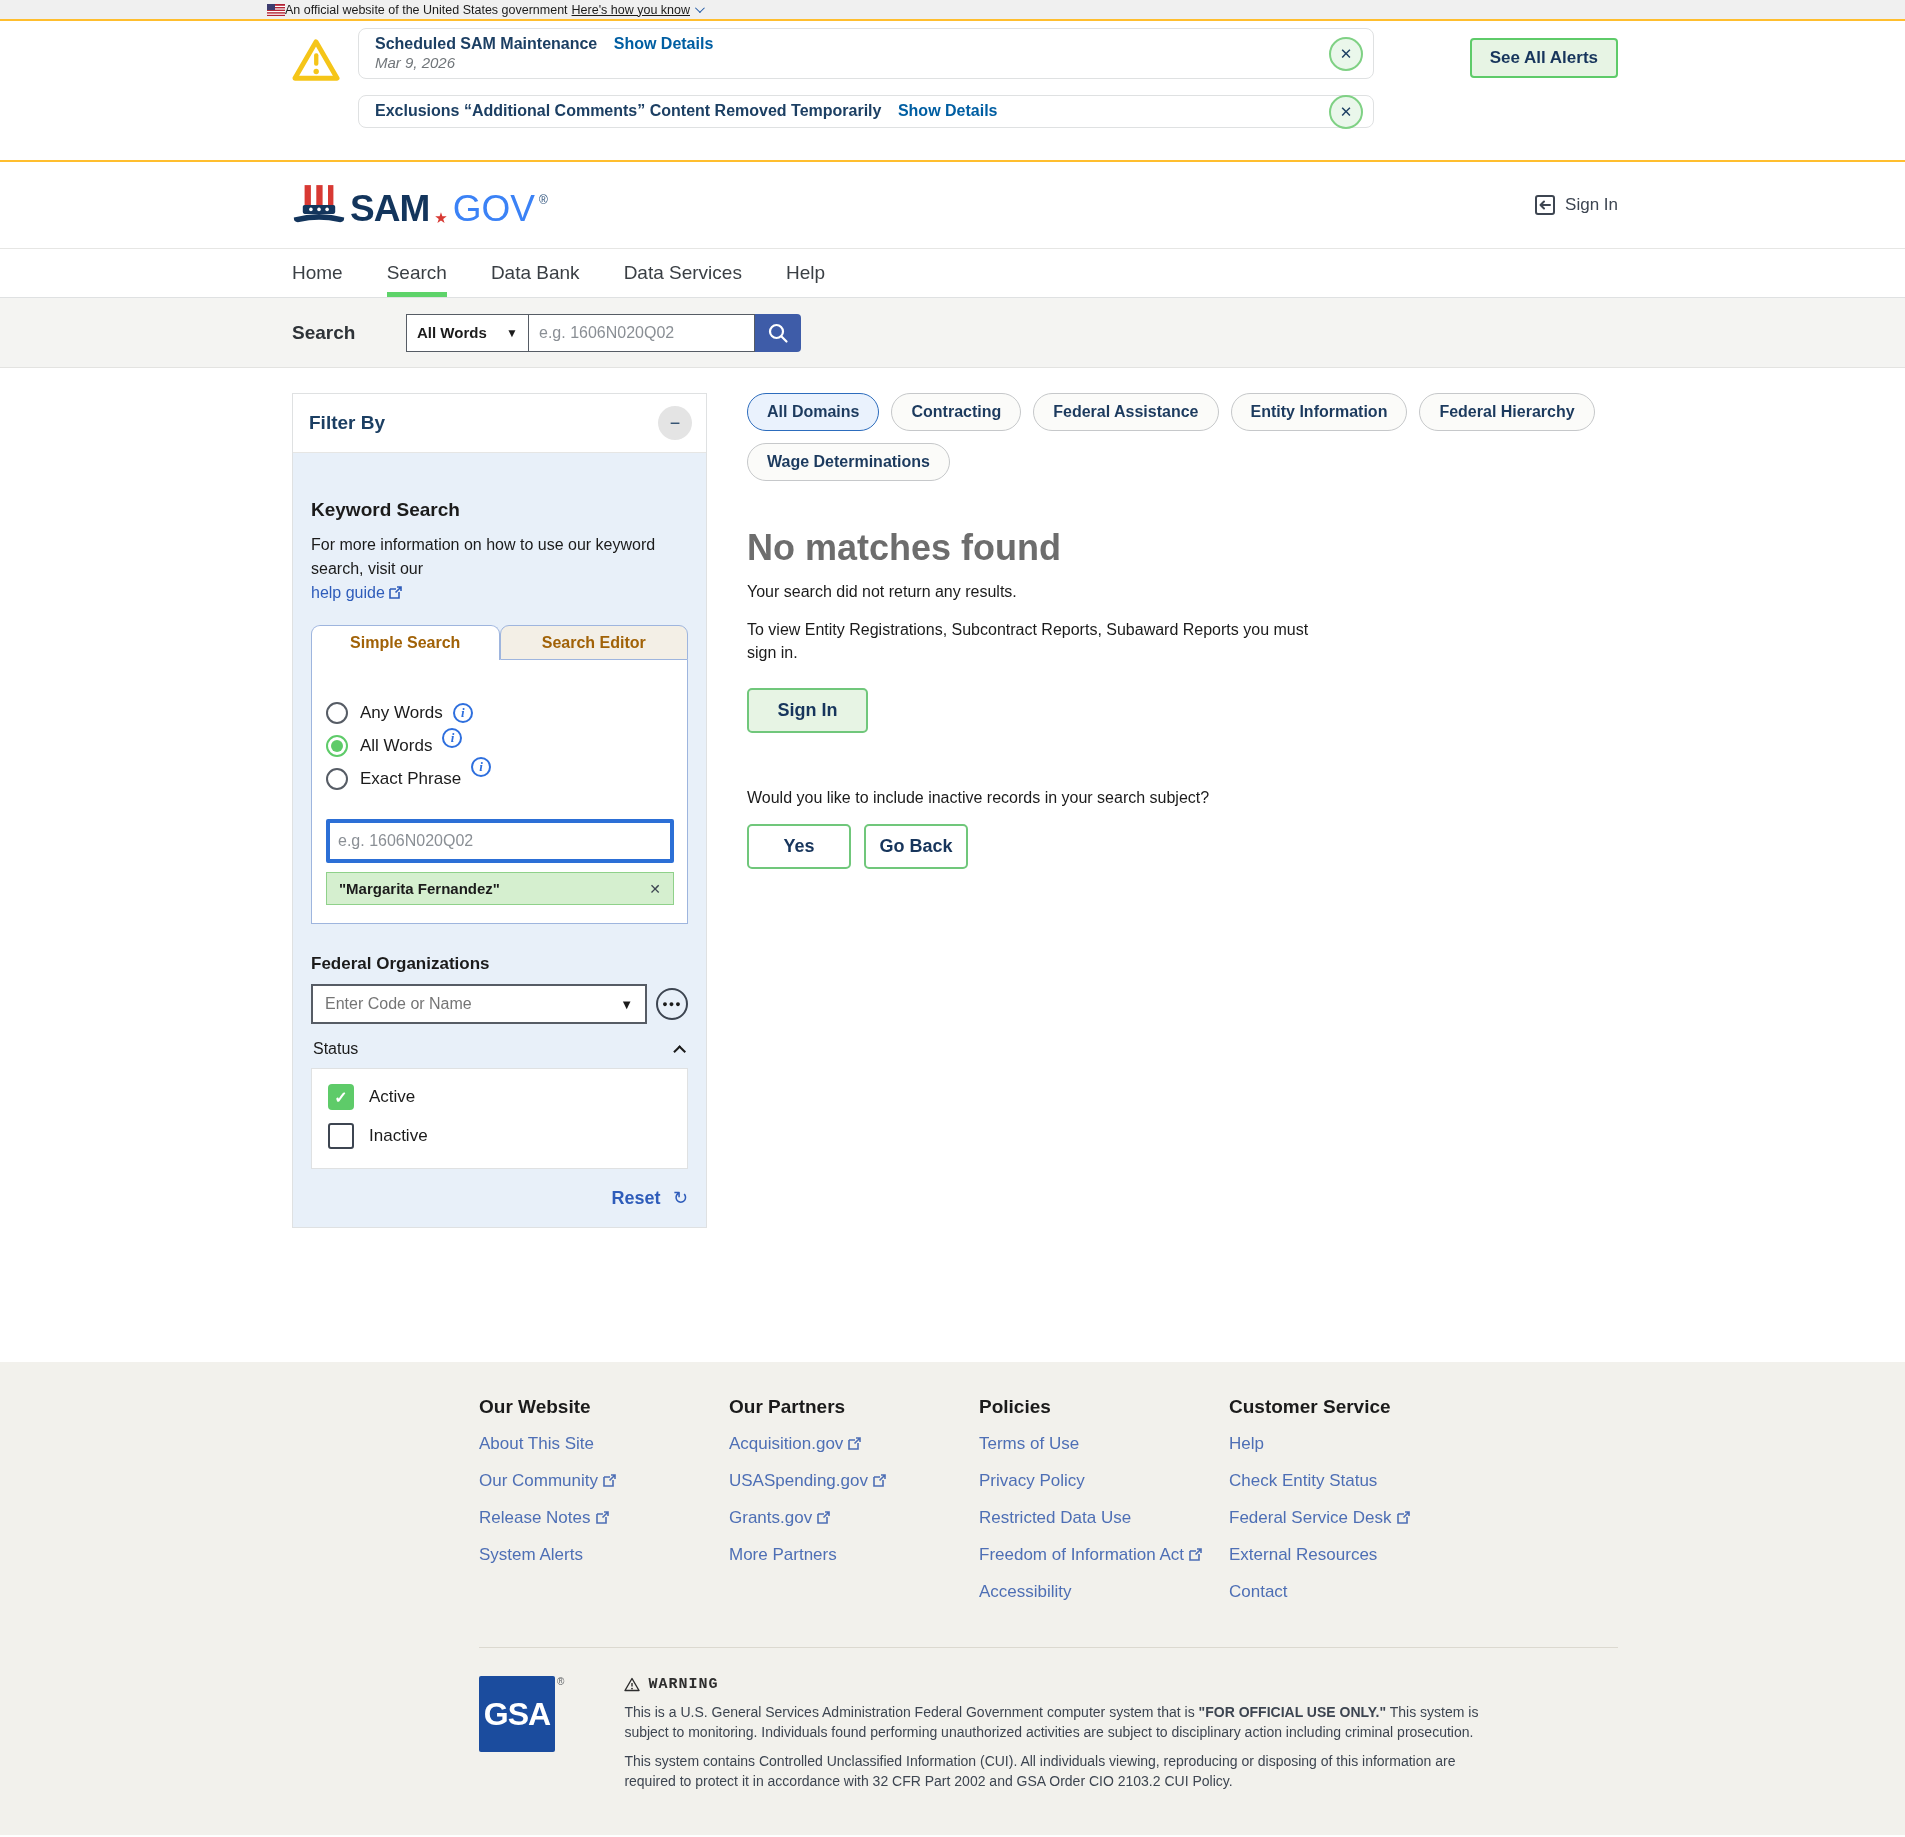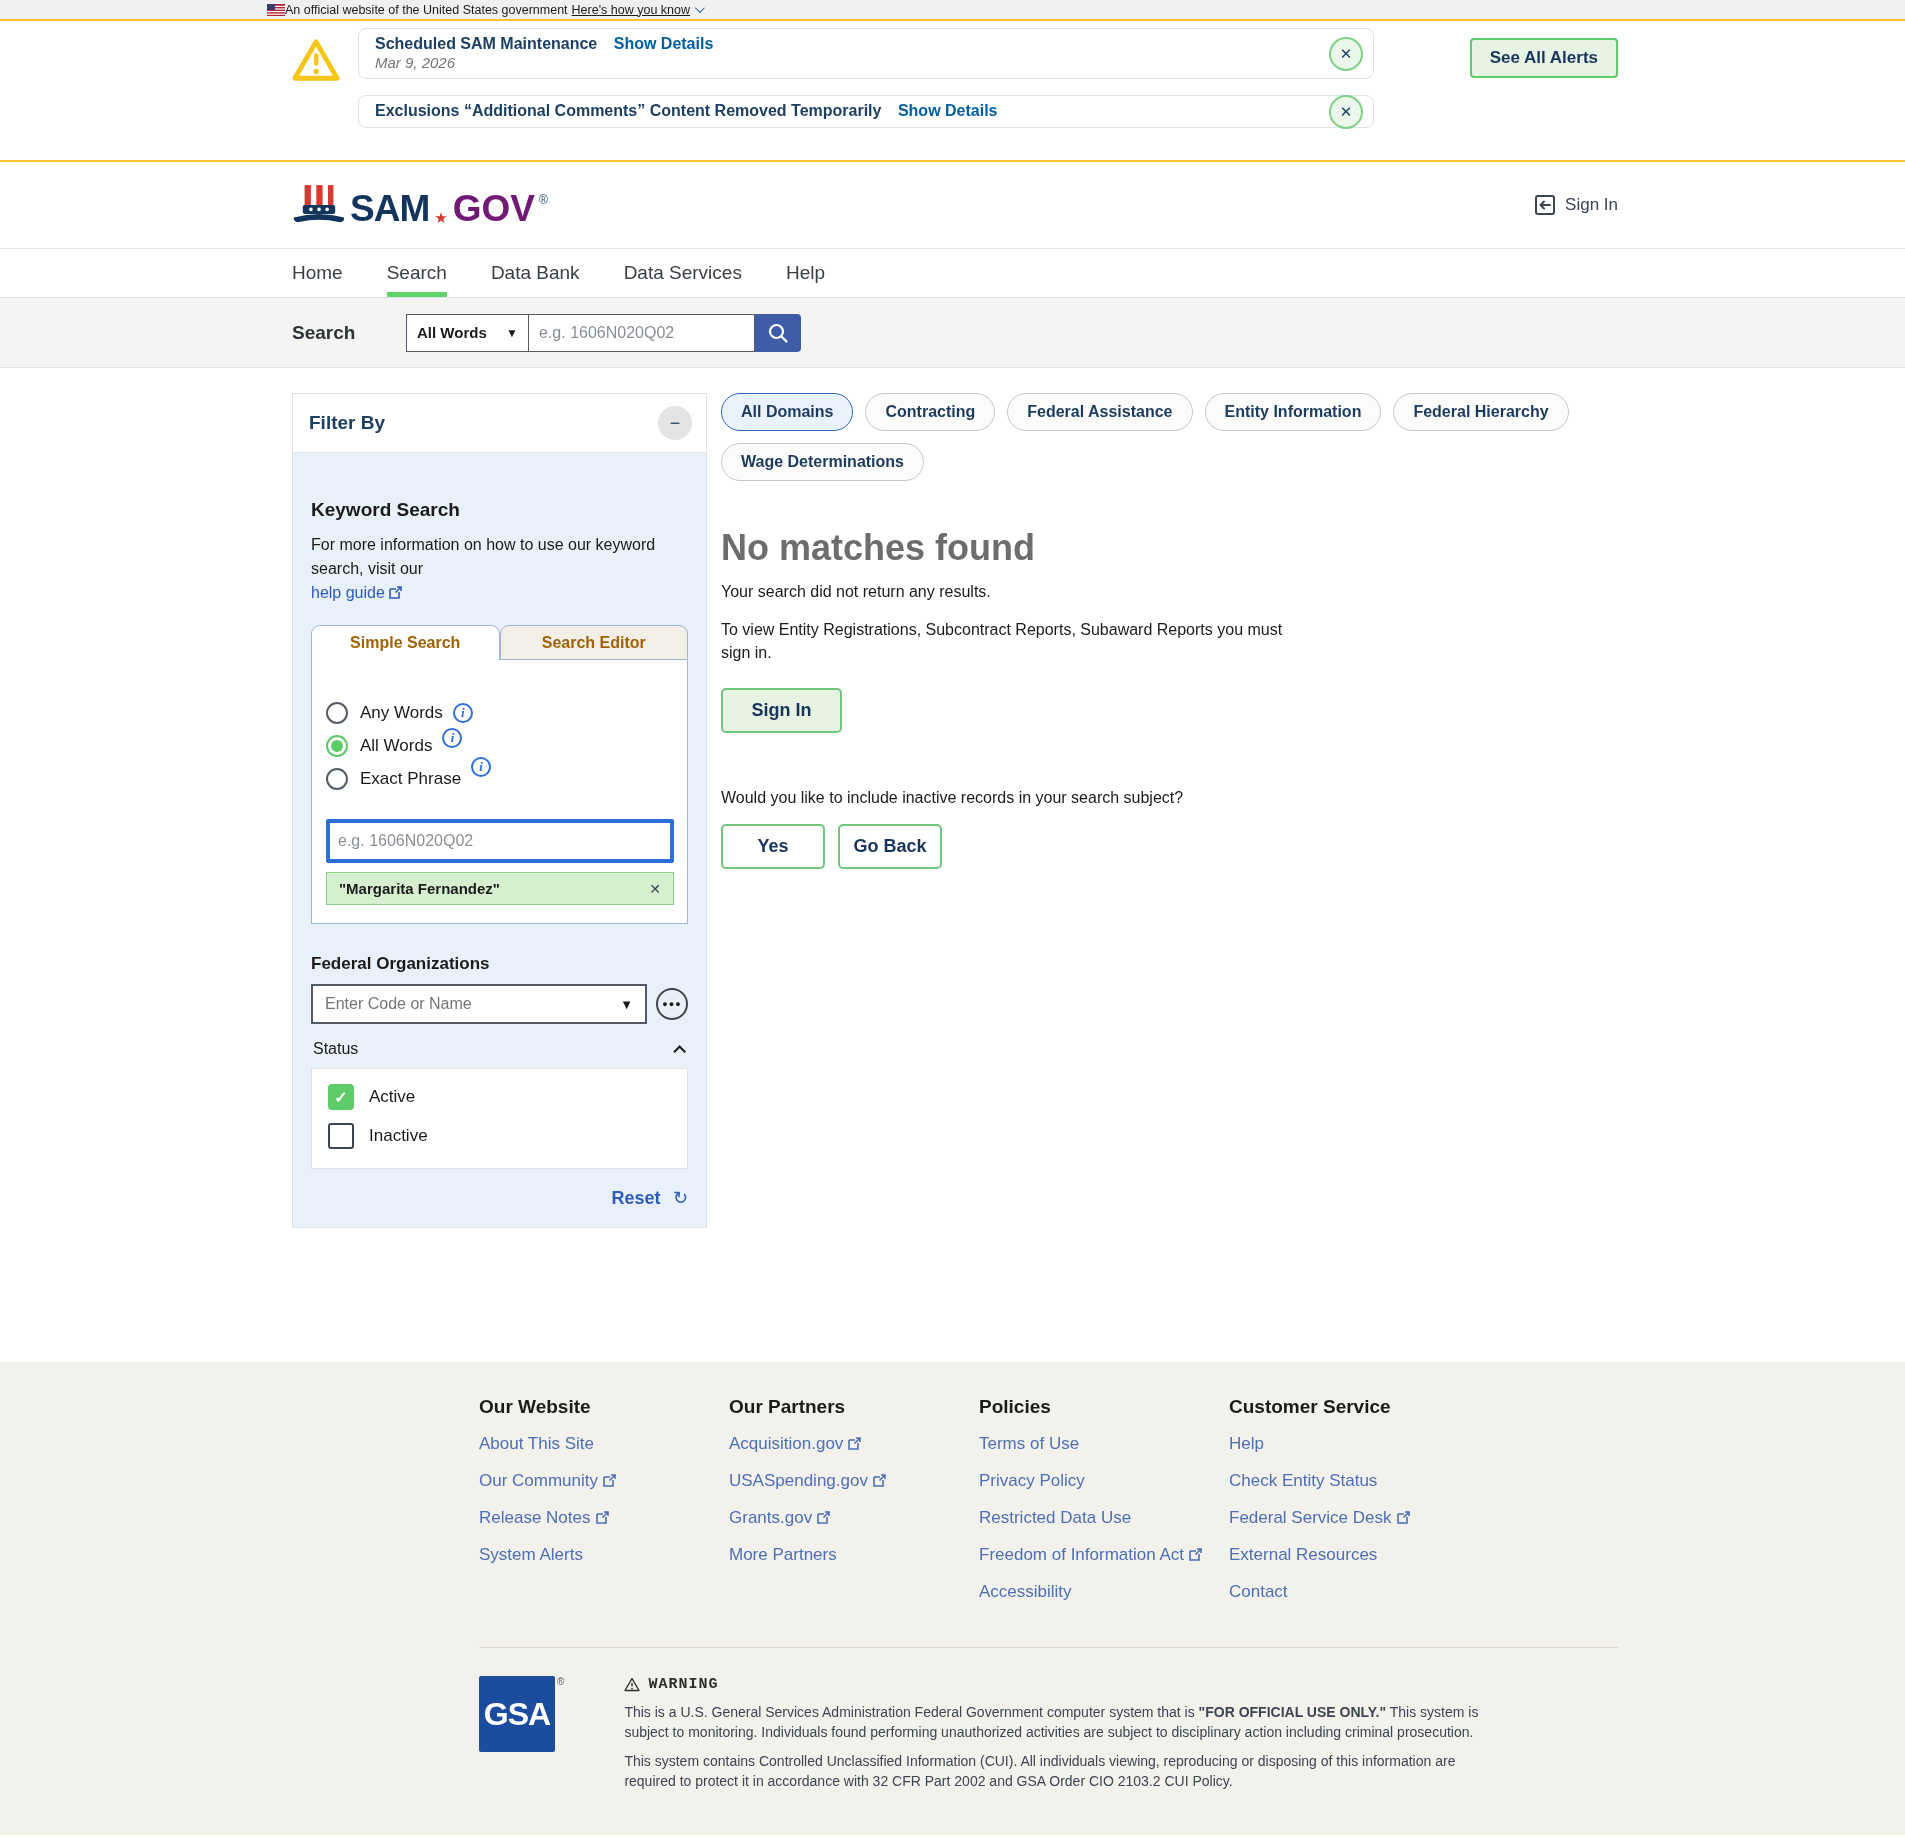--- a/index.html
+++ b/index.html
@@ -59,21 +59,21 @@
   }
   
   .site-header {
     height: 86px; display:flex; align-items:center;
     padding: 0 287px 0 292px;
   }
   .logo { display:flex; align-items:flex-end; gap:4px; cursor:pointer; }
   .logo-hat { width:54px; height:42px; margin-bottom:2px; }
   .logo-sam { font-size:37px; font-weight:800; color:#13355c; letter-spacing:-1px; line-height:1; }
   .logo-star { color:#d83933; font-size:15px; line-height:1; margin:0 1px 2px 1px; }
-  .logo-gov { font-size:37px; font-weight:700; color:#701a75; letter-spacing:0px; line-height:1; }
+  .logo-gov { font-size:37px; font-weight:400; color:#3b82f6; letter-spacing:0px; line-height:1; }
   .logo-reg { font-size:12px; color:#2c517c; margin-bottom:20px; }
   .signin-top { margin-left:auto; display:flex; align-items:center; gap:9px; cursor:pointer; }
   .signin-top svg { width:22px; height:22px; }
   .signin-top span { font-size:17px; color:#3d4551; }
   
   .main-nav {
     height:50px; border-top:1px solid #e6e6e4; border-bottom:1px solid #dfe1e2;
     display:flex; align-items:stretch; padding-left:292px;
   }
   .nav-item {
@@ -101,21 +101,21 @@
     padding:0 10px; font-size:16px; font-family:inherit; color:#1b1b1b;
   }
   .sb-input::placeholder { color:#8a8f95; }
   .sb-btn {
     width:46px; height:38px; background:#3e5ca8; border:none;
     border-radius:0 4px 4px 0; cursor:pointer;
     display:flex; align-items:center; justify-content:center;
   }
   
   .main-wrap {
-    display:flex; align-items:flex-start; gap:14px;
+    display:flex; align-items:flex-start; gap:40px;
     padding-left:292px; padding-right:287px;
     margin-top:25px; min-height:969px;
   }
   
   .filter-panel { width:415px; border:1px solid #dfe1e2; background:#e8f0f9; }
   .fp-head {
     background:#fff; padding:12px 14px 12px 16px;
     display:flex; align-items:center; justify-content:space-between;
     border-bottom:1px solid #e6e6e4;
   }

